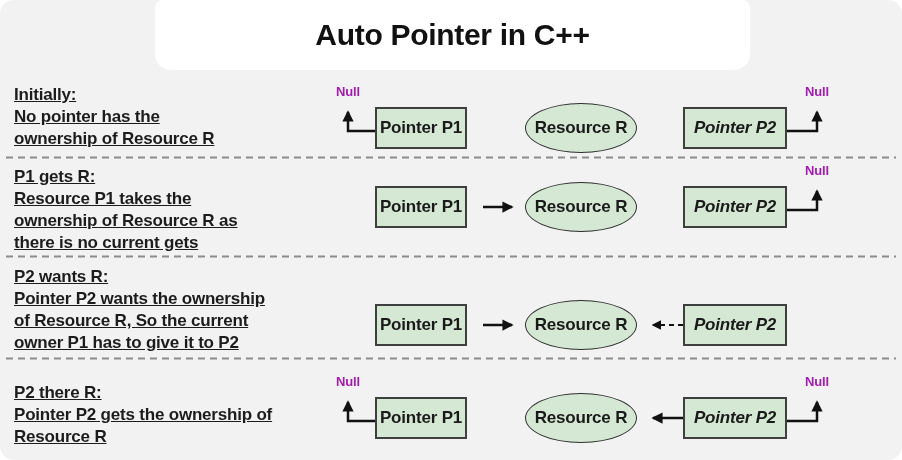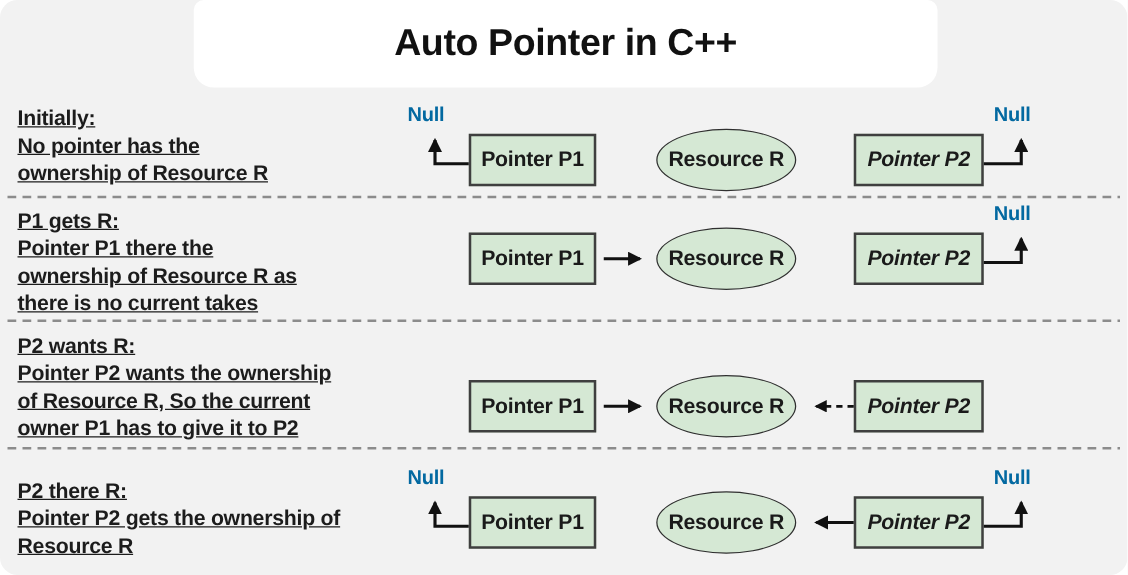--- a/index.html
+++ b/index.html
@@ -18,34 +18,34 @@
     border-radius:8px 8px 16px 16px;display:flex;align-items:center;justify-content:center;
   }
   .page-title{
     font-size:30px;font-weight:700;color:#111;letter-spacing:-0.3px;
   }
   .row-text{
     position:absolute;left:14px;width:352px;font-size:17px;font-weight:700;
     color:var(--text);line-height:22px;letter-spacing:-0.2px;text-decoration:underline;
   }
   .shape-box{
-    position:absolute;width:102px;height:42px;background:var(--shape-fill);
+    position:absolute;width:92px;height:42px;background:var(--shape-fill);
     border:2px solid var(--shape-border);display:flex;align-items:center;justify-content:center;
     font-size:17px;font-weight:700;color:#1a1a1a;letter-spacing:-0.2px;
   }
   .shape-box.p2{width:104px;font-style:italic;}
   .shape-ellipse{
     position:absolute;width:112px;height:50px;background:var(--shape-fill);
     border:1.5px solid #2f2f2f;border-radius:50%;
     display:flex;align-items:center;justify-content:center;
     font-size:17px;font-weight:700;color:#1a1a1a;letter-spacing:-0.2px;
   }
   .null-label{
-    position:absolute;width:44px;font-size:16px;font-weight:700;
-    color:#0369a1;letter-spacing:-0.2px;
+    position:absolute;width:44px;text-align:center;font-size:13px;font-weight:700;
+    color:#a21caf;letter-spacing:-0.2px;
   }
   #connector-layer{position:absolute;left:0;top:0;pointer-events:none;}
   .conn{stroke:var(--arrow);stroke-width:2.5;fill:none;}
   .conn-dashed{stroke:var(--arrow);stroke-width:2.2;fill:none;stroke-dasharray:5 4;}
   .sep{stroke:var(--separator);stroke-width:2;fill:none;stroke-dasharray:7 5;}
   .arrowhead{fill:var(--arrow);}
 </style>
 </head>
 <body>
 
@@ -56,23 +56,23 @@
   </div>
 
   <div class="row-text" style="top:84px">
     <div>Initially:</div>
     <div>No pointer has the</div>
     <div>ownership of Resource R</div>
   </div>
 
   <div class="row-text" style="top:166px">
     <div>P1 gets R:</div>
-    <div>Pointer P1 there the</div>
+    <div>Resource P1 takes the</div>
     <div>ownership of Resource R as</div>
-    <div>there is no current takes</div>
+    <div>there is no current gets</div>
   </div>
 
   <div class="row-text" style="top:266px">
     <div>P2 wants R:</div>
     <div>Pointer P2 wants the ownership</div>
     <div>of Resource R, So the current</div>
     <div>owner P1 has to give it to P2</div>
   </div>
 
   <div class="row-text" style="top:382px">

